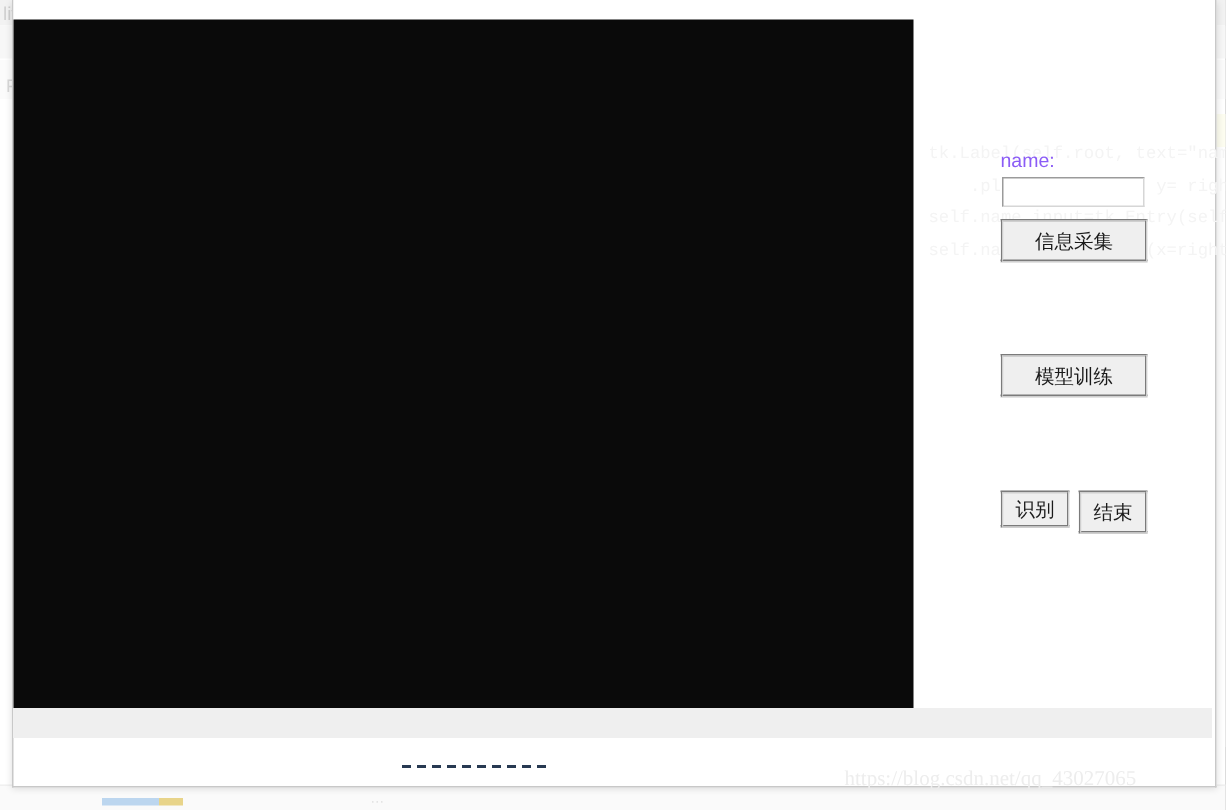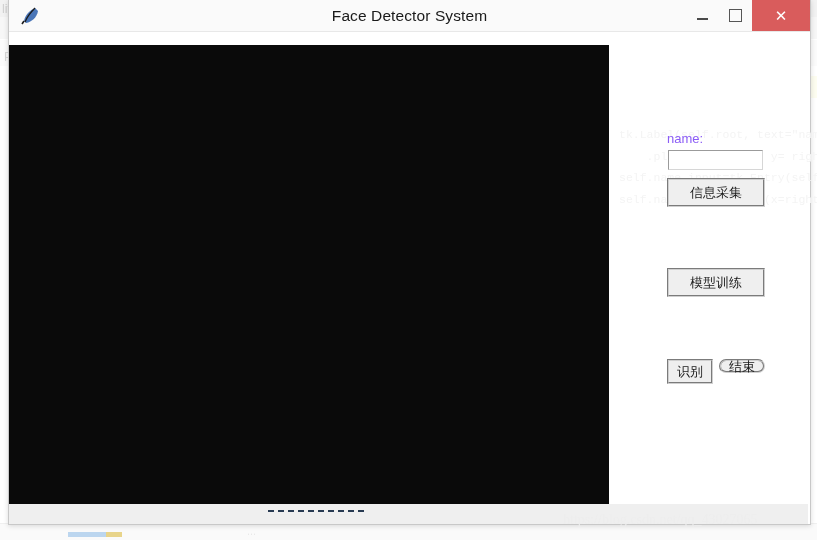--- a/index.html
+++ b/index.html
@@ -292,21 +292,21 @@
     line-height: 1;
     display: flex;
     align-items: center;
     justify-content: center;
     box-sizing: border-box;
     cursor: default;
   }
   .btn-collect { left: 658px; top: 146px; width: 98px; height: 29px; }
   .btn-train   { left: 658px; top: 236px; width: 98px; height: 29px; }
   .btn-recog   { left: 658px; top: 327px; width: 46px; height: 25px; }
-  .btn-end     { left: 710px; top: 327px; width: 46px; height: 14px; border-radius: 10px; }
+  .btn-end     { left: 710px; top: 327px; width: 46px; height: 29px; }
 
   
   .bleed {
     position: absolute;
     left: 610px; top: 92px;
     width: 190px;
     font-family: "Liberation Mono", monospace;
     font-size: 11.5px;
     color: #f4f4f4;
     white-space: pre;
@@ -415,41 +415,20 @@
 
     <div class="ide-statusbar">
       <div class="sb-blue"></div>
       <div class="sb-yellow"></div>
       <div class="sb-dots">⋯</div>
     </div>
   </div>
 
   <div class="dialog">
 
-    <div class="dlg-titlebar">
-      <div class="dlg-appicon">
-        <svg width="18" height="19" viewBox="0 0 18 19">
-          <path d="M14 2 C9 4 4 9 3 15 L5 17 C11 16 16 11 17 5 Z" fill="#4a76b8"></path>
-          <path d="M14 2 C10 6 6 11 4 16" stroke="#1c1c1c" stroke-width="1.3" fill="none"></path>
-          <path d="M3 15 L1 18" stroke="#1c1c1c" stroke-width="1.6" fill="none"></path>
-        </svg>
-      </div>
-      <div class="dlg-title">Face Detector System</div>
-      <div class="dlg-ctrl-group">
-        <div class="dlg-btn min">
-            <span class="bar"></span>
-          </div>
-        <div class="dlg-btn max">
-            <span class="sq"></span>
-          </div>
-        <div class="dlg-btn close">
-            <span>✕</span>
-          </div>
-      </div>
-    </div>
 
     <div class="dlg-body">
 
       <div class="video-panel"></div>
 
       <div class="bleed"><span>tk.Label(self.root, text="name:",bg="white",justify="l</span>
 <span>    .place(x=right_x, y= right_y-70, w=40, h=20)</span>
 <span>self.name_input=tk.Entry(self.root, relief="groov</span>
 <span>self.name_input.place(x=right_x, y= right_y-50, w=sel</span></div>
 

